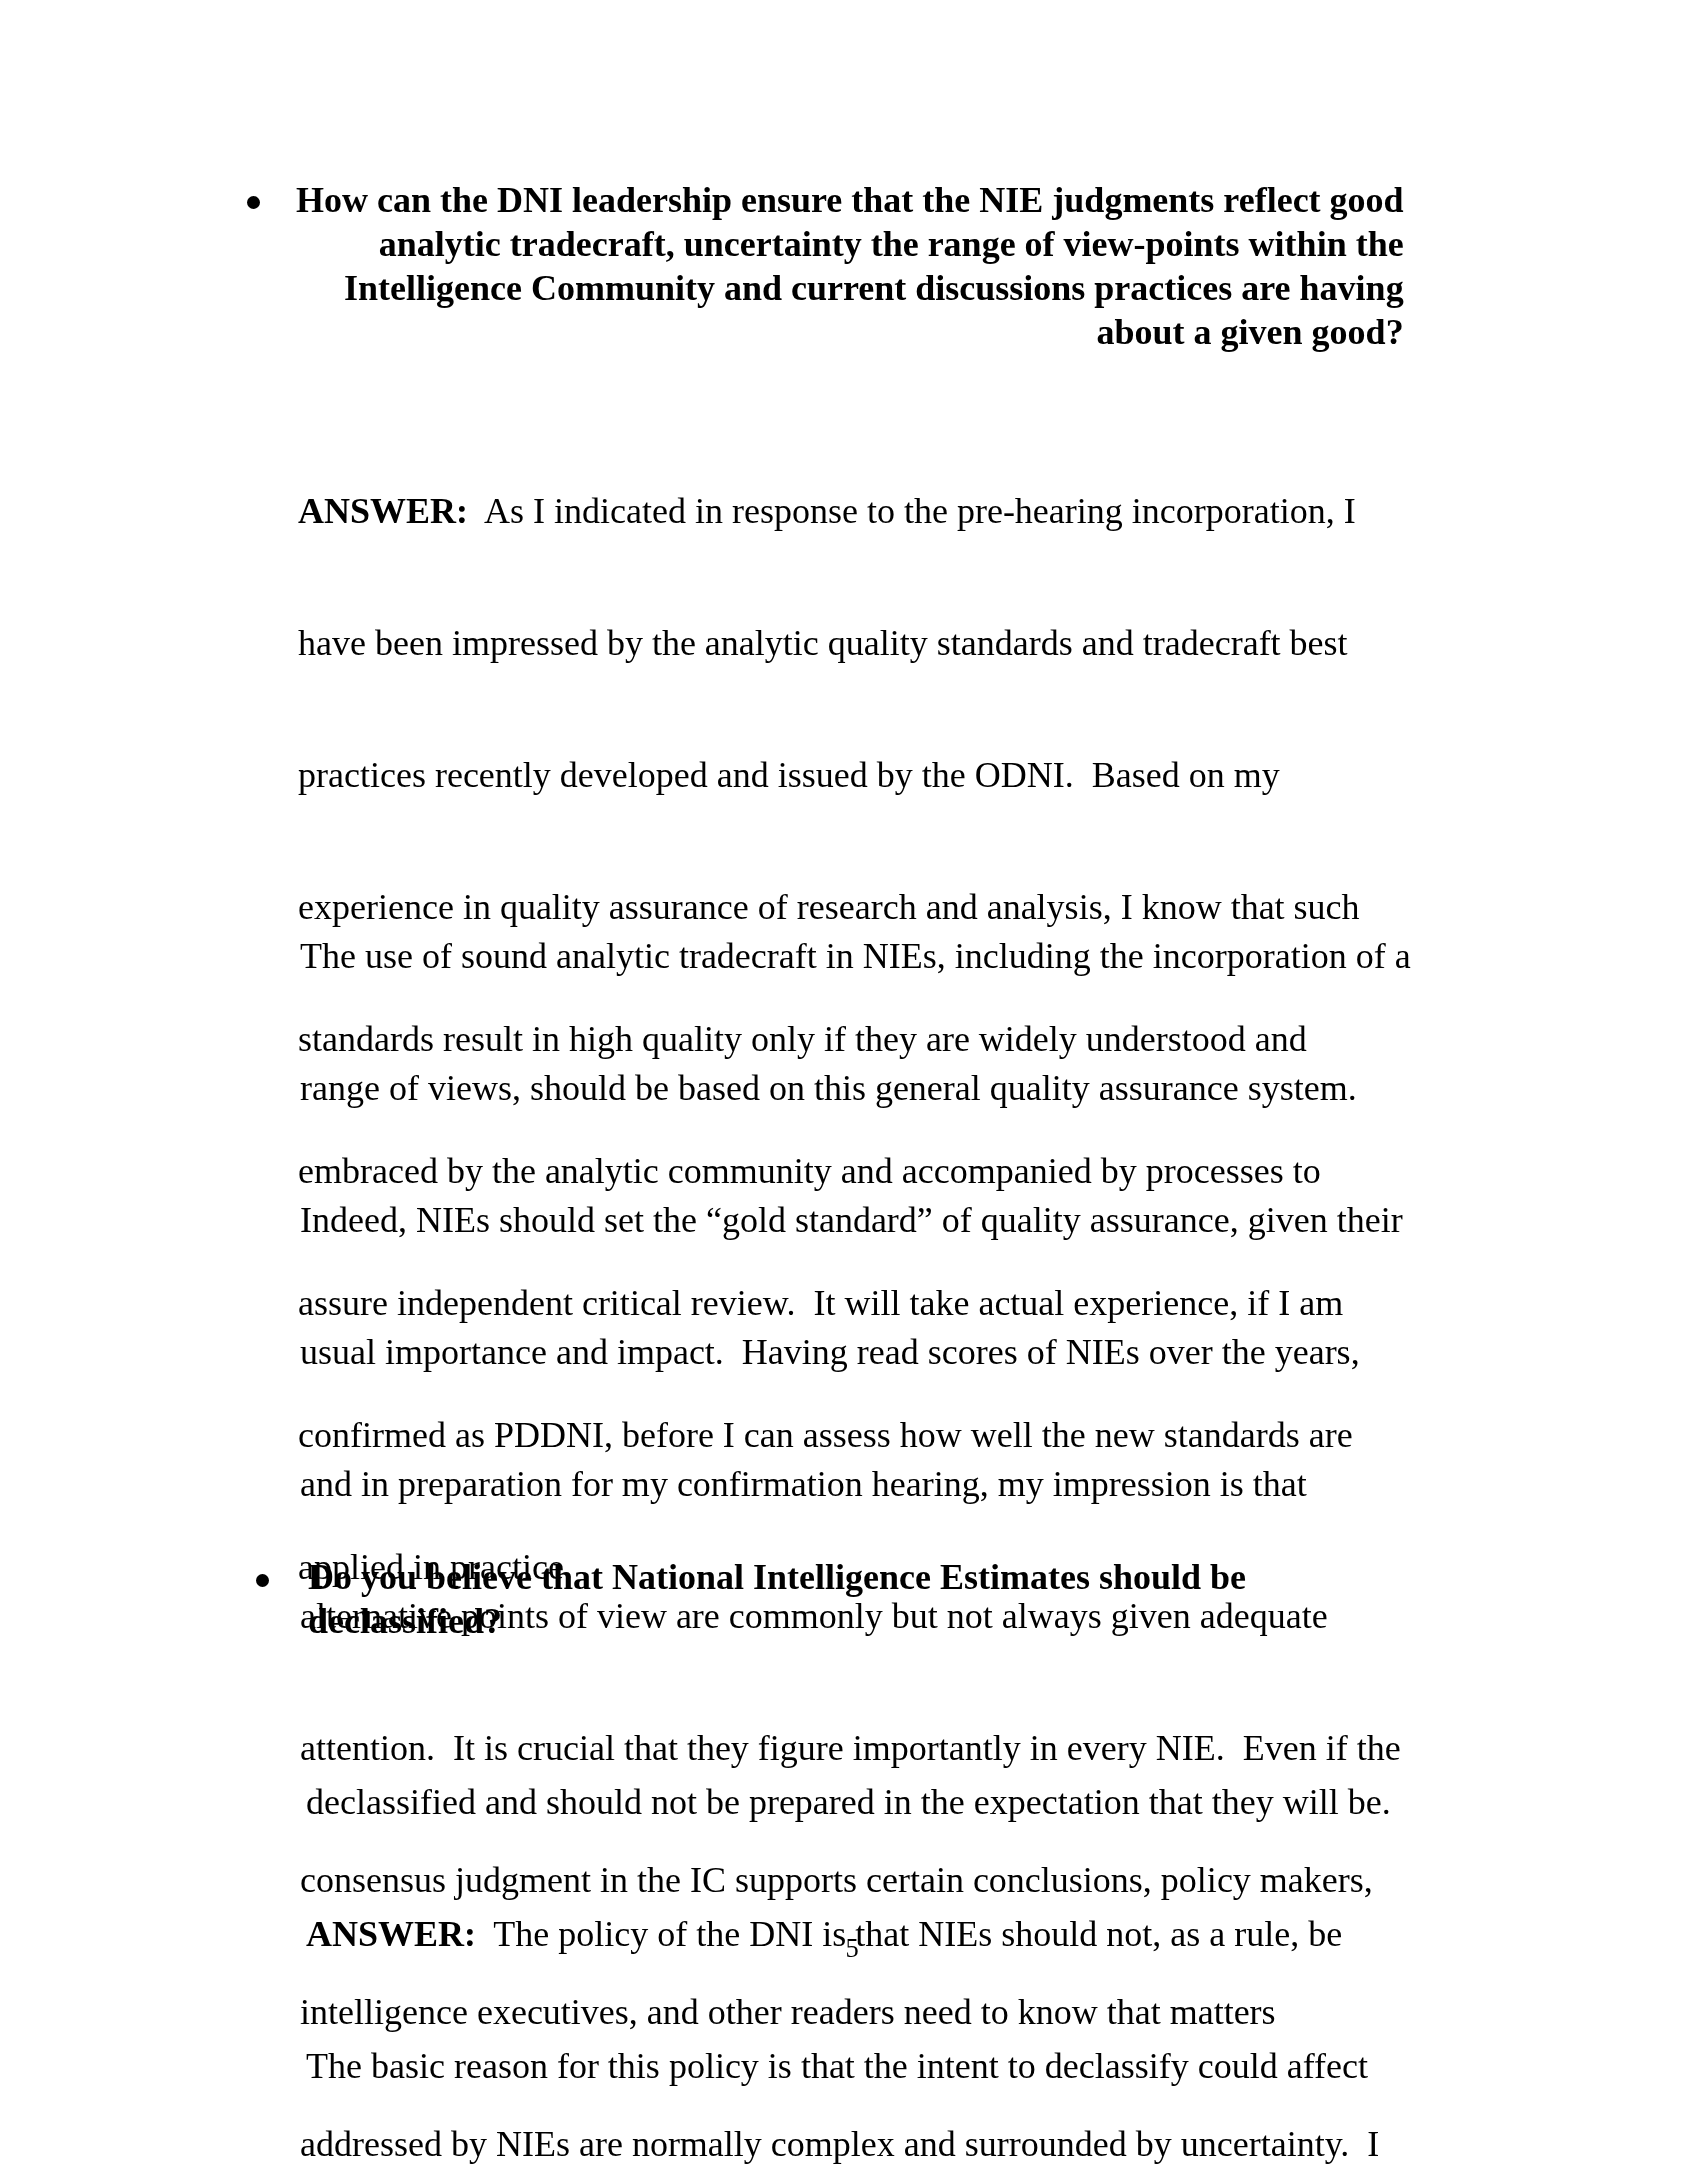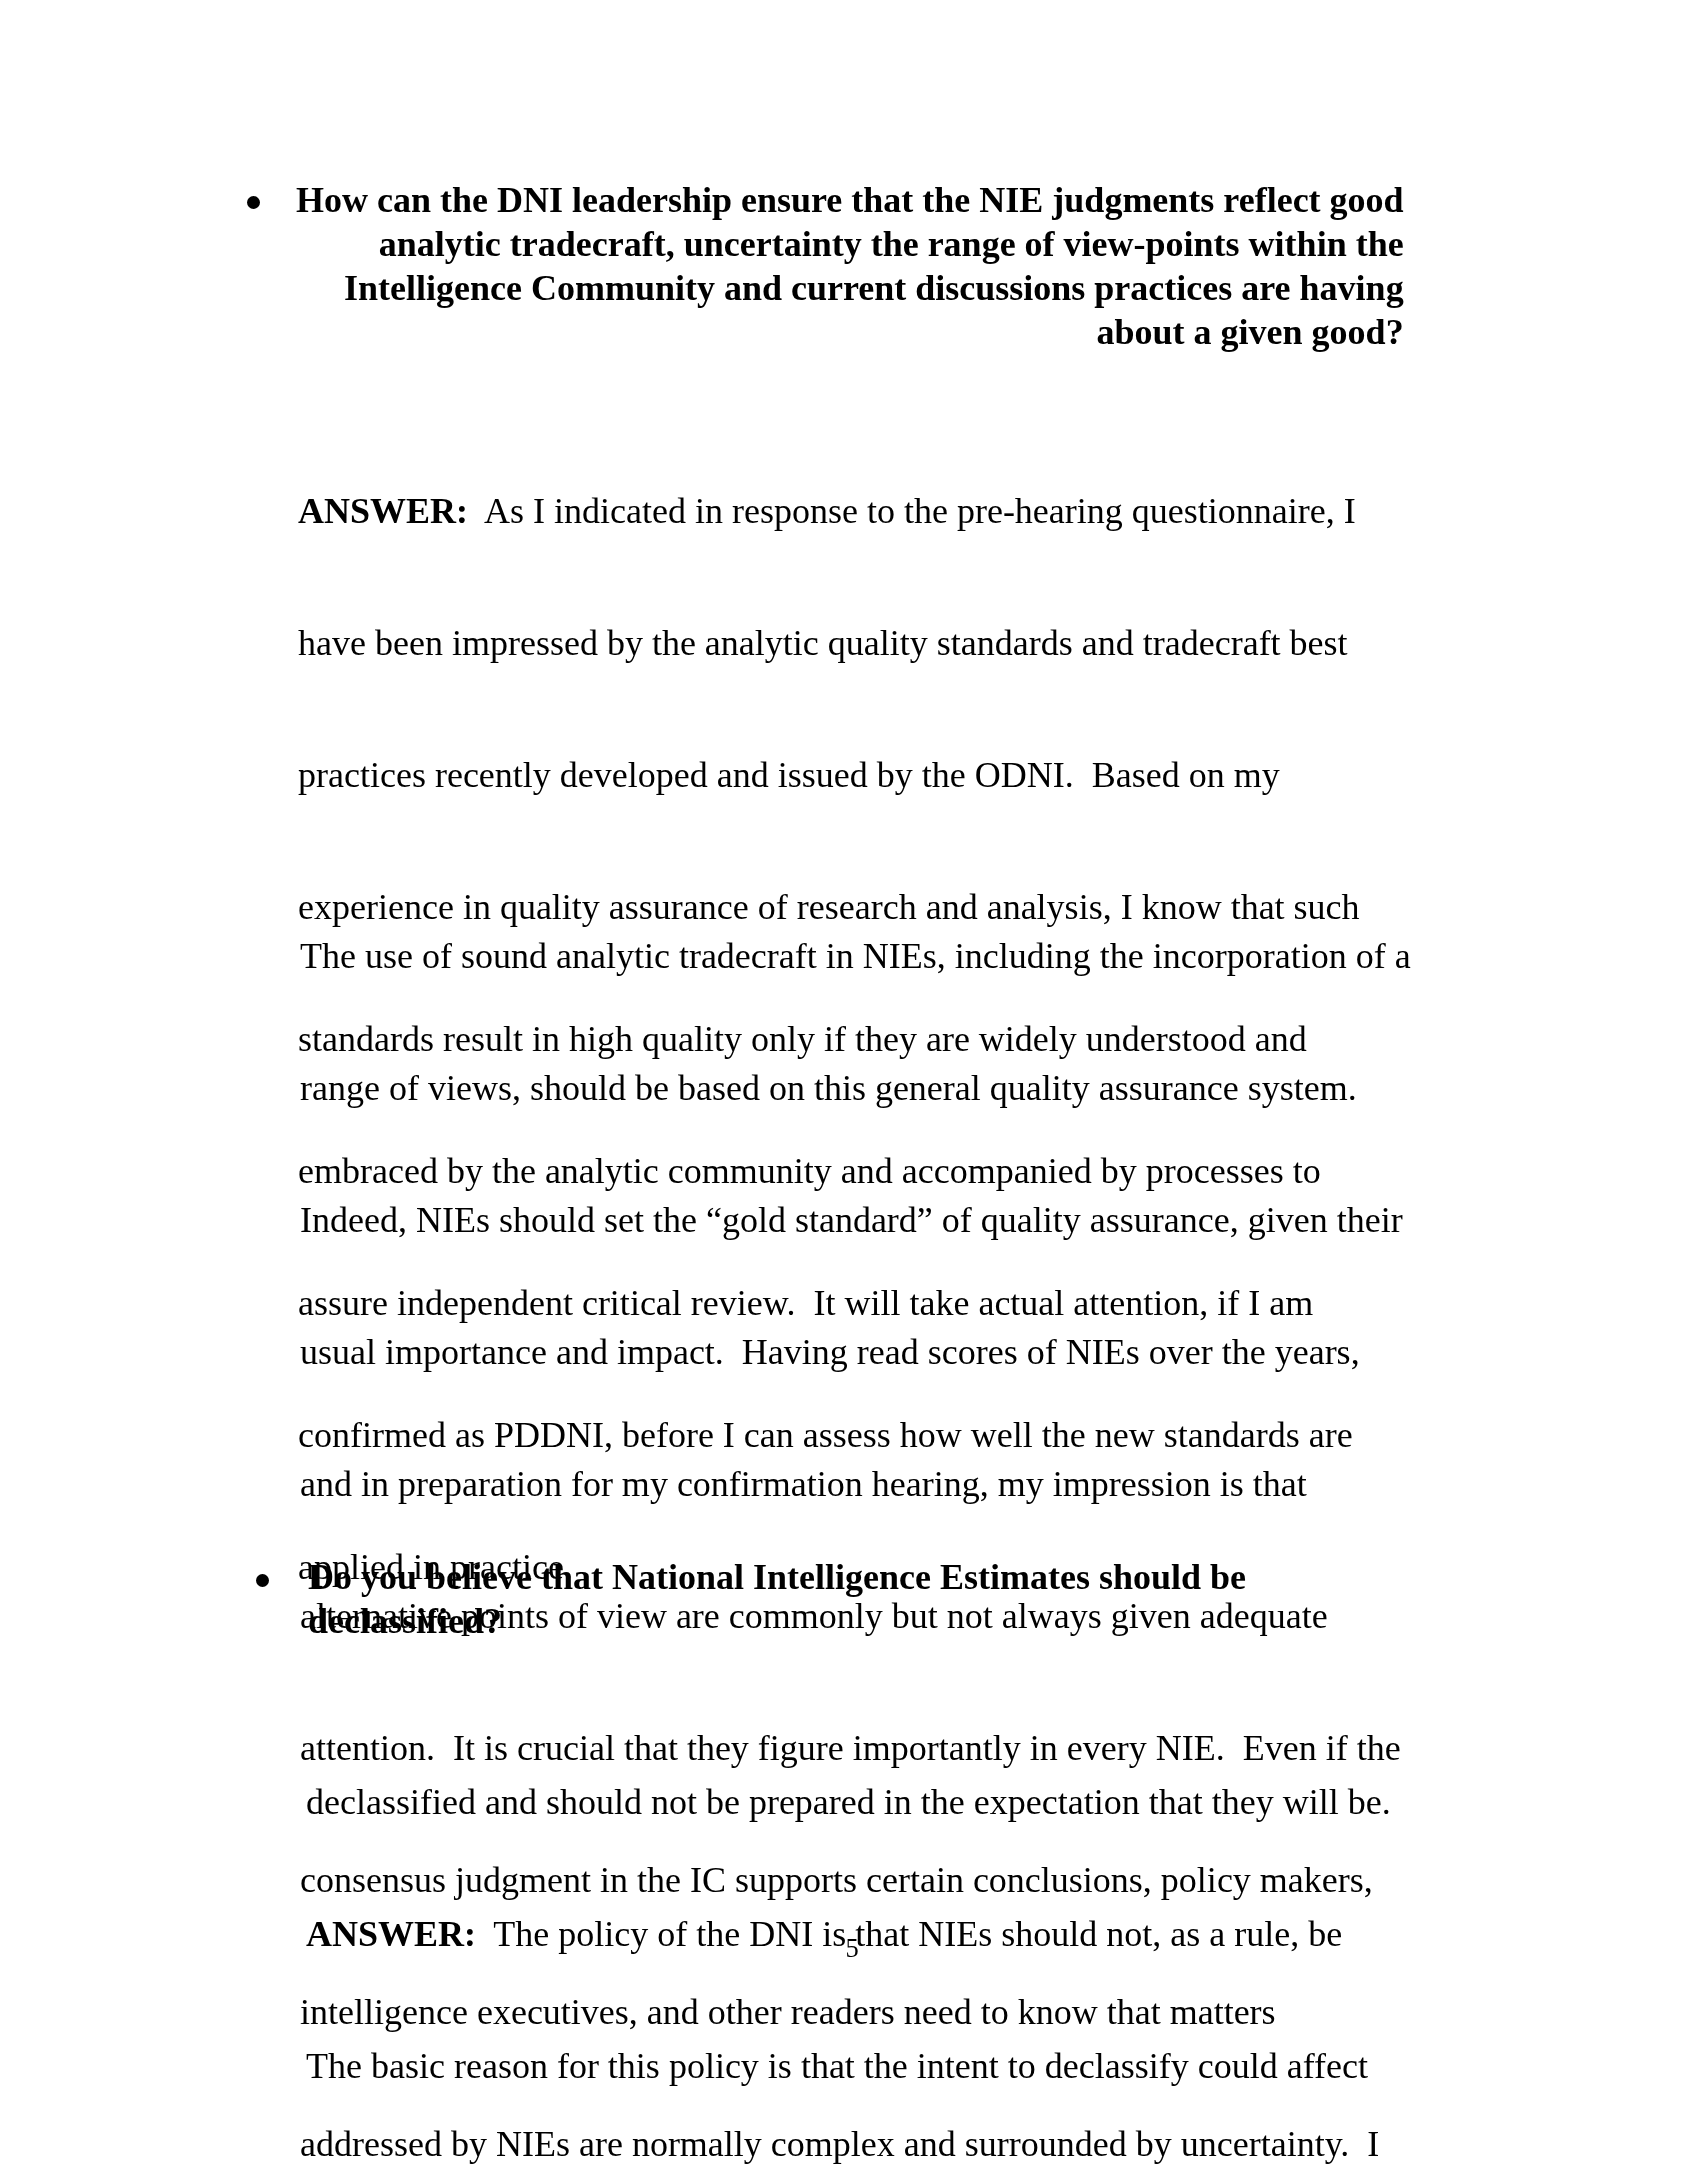--- a/index.html
+++ b/index.html
@@ -43,27 +43,27 @@
 
 <div class="bullet" style="left:247px; top:196px;"></div>
 <div class="block bold" style="left:296px; top:178px;text-align:right;">
   <span class="line">How can the DNI leadership ensure that the NIE judgments reflect good</span>
   <span class="line">analytic tradecraft, uncertainty the range of view-points within the</span>
   <span class="line">Intelligence Community and current discussions practices are having</span>
   <span class="line">about a given good?</span>
 </div>
 
 <div class="block" style="left:298px; top:401px; white-space: pre;">
-  <span class="line"><span class="bold">ANSWER:</span><span>  As I indicated in response to the pre-hearing questionnaire, I</span></span>
+  <span class="line"><span class="bold">ANSWER:</span><span>  As I indicated in response to the pre-hearing incorporation, I</span></span>
   <span class="line">have been impressed by the analytic quality standards and tradecraft best</span>
   <span class="line">practices recently developed and issued by the ODNI.  Based on my</span>
   <span class="line">experience in quality assurance of research and analysis, I know that such</span>
   <span class="line">standards result in high quality only if they are widely understood and</span>
   <span class="line">embraced by the analytic community and accompanied by processes to</span>
-  <span class="line">assure independent critical review.  It will take actual attention, if I am</span>
+  <span class="line">assure independent critical review.  It will take actual experience, if I am</span>
   <span class="line">confirmed as PDDNI, before I can assess how well the new standards are</span>
   <span class="line">applied in practice.</span>
 </div>
 
 <div class="block" style="left:300px; top:846px; white-space: pre;">
   <span class="line">The use of sound analytic tradecraft in NIEs, including the incorporation of a</span>
   <span class="line">range of views, should be based on this general quality assurance system.</span>
   <span class="line">Indeed, NIEs should set the “gold standard” of quality assurance, given their</span>
   <span class="line">usual importance and impact.  Having read scores of NIEs over the years,</span>
   <span class="line">and in preparation for my confirmation hearing, my impression is that</span>

